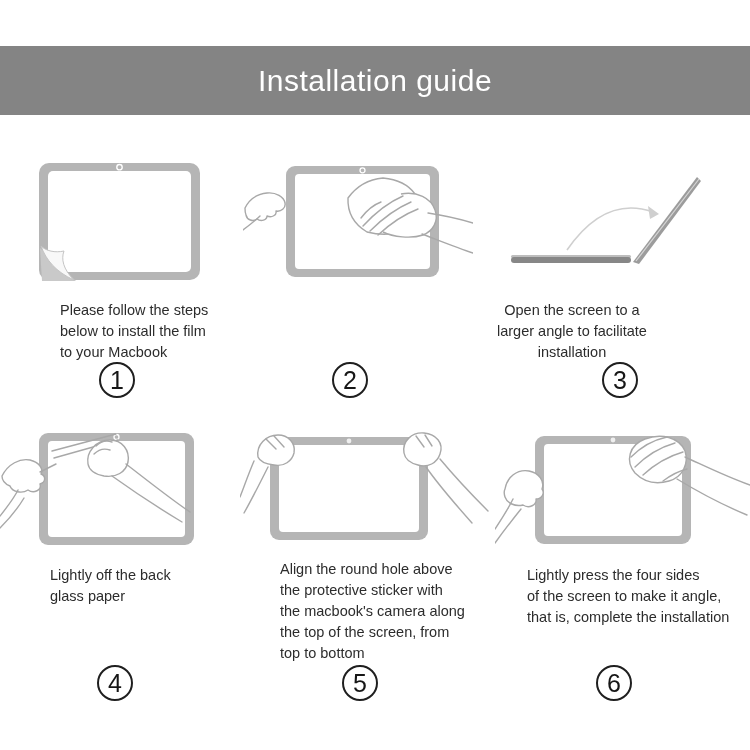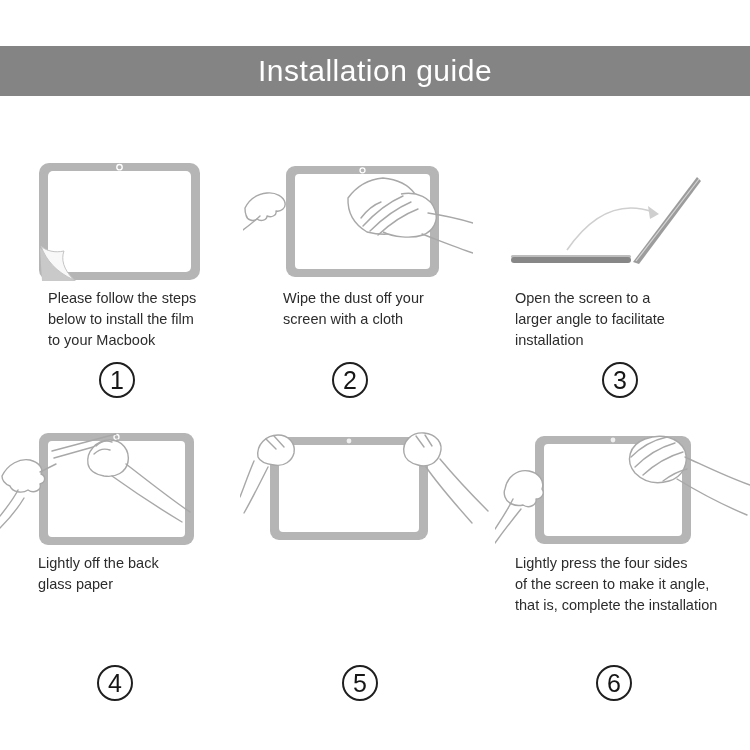--- a/index.html
+++ b/index.html
@@ -6,36 +6,36 @@
     --banner_bg:#848484;
     --banner_text:#ffffff;
     --frame_gray:#b5b5b5;
     --line_art:#a8a8a8;
     --caption_text:#2c2c2c;
     --badge_line:#1f1f1f;
   }
   html,body{margin:0;padding:0;}
   body{background:#ffffff;font-family:"Liberation Sans",sans-serif;}
   .page{position:relative;width:750px;height:750px;background:#ffffff;overflow:hidden;}
-  .banner{position:absolute;left:0;top:46px;width:750px;height:50px;background:var(--banner_bg);
+  .banner{position:absolute;left:0;top:46px;width:750px;height:69px;background:var(--banner_bg);
           display:flex;align-items:center;justify-content:center;}
   .banner-title{color:var(--banner_text);font-size:30px;letter-spacing:0.5px;}
   .illus{position:absolute;}
-  .caption{position:absolute;margin:0;font-size:14.5px;line-height:21px;color:var(--caption_text);
+  .caption{position:absolute;margin:12px;font-size:14.5px;line-height:21px;color:var(--caption_text);
            white-space:pre-line;}
   .step-number{position:absolute;width:36px;height:36px;border:2px solid var(--badge_line);
                border-radius:50%;display:flex;align-items:center;justify-content:center;
                font-size:25px;color:#161616;box-sizing:border-box;}
   
   .illus-1{left:38px;top:162px;}
   .illus-2{left:243px;top:158px;}
   .illus-3{left:505px;top:160px;}
   .cap-1{left:48px;top:288px;}
   .cap-2{left:283px;top:288px;}
-  .cap-3{left:515px;top:288px;}
+  .cap-3{left:485px;top:288px;text-align:center;}
   .num-1{left:99px;top:362px;}
   .num-2{left:332px;top:362px;}
   .num-3{left:602px;top:362px;}
   
   .illus-4{left:0px;top:424px;}
   .illus-5{left:240px;top:427px;}
   .illus-6{left:495px;top:427px;}
   .cap-4{left:38px;top:553px;}
   .cap-5{left:268px;top:547px;}
   .cap-6{left:515px;top:553px;}
@@ -78,22 +78,20 @@
       <path class="hand" d="M105,40 Q118,22 140,20 Q162,22 172,36 Q176,52 166,70 Q148,80 124,74 Q104,62 105,40 Z"></path>
       <path class="hand" d="M158,36 C174,33 188,40 192,52 C196,63 190,73 180,77 C168,81 150,79 140,74"></path>
       <path class="ln" d="M120,68 C132,55 146,44 160,38"></path>
       <path class="ln" d="M127,73 C140,60 154,50 168,44"></path>
       <path class="ln" d="M135,77 C148,65 162,56 175,51"></path>
       <path class="ln" d="M118,60 C124,52 130,47 138,44"></path>
       <path class="ln" d="M185,55 C205,58 220,62 230,65"></path>
       <path class="ln" d="M179,76 C200,84 215,90 230,95"></path>
     </g>
   </svg>
-  <p class="caption cap-2">Wipe the dust off your
-screen with a cloth</p>
   <div class="step-number num-2">2</div>
 
   <svg class="illus illus-3" width="210" height="110" viewBox="0 0 210 110">
     <rect x="6" y="95" width="120" height="3" rx="1.5" fill="#bdbdbd"></rect>
     <rect x="6" y="97" width="120" height="6" rx="3" fill="#878787"></rect>
     <polygon points="128,102 192,17 196,21 134,104" fill="#9c9c9c"></polygon>
     <line x1="131" y1="101" x2="194" y2="19" stroke="#d6d6d6" stroke-width="1.2"></line>
     <path d="M62,90 Q100,35 148,52" fill="none" stroke="#cfcfcf" stroke-width="1.6"></path>
     <polygon points="154,54 143,46 145,59" fill="#cfcfcf"></polygon>
   </svg>
@@ -140,20 +138,25 @@
       <path class="ln" d="M28,40 C20,56 12,72 4,86"></path>
     </g>
     <g>
       <path class="hand" d="M164,26 C162,14 172,5 184,6 C196,7 204,16 200,27 C197,36 188,41 178,38 C170,36 165,32 164,26 Z"></path>
       <path class="ln" d="M176,9 L184,20"></path>
       <path class="ln" d="M185,8 L192,19"></path>
       <path class="ln" d="M200,32 C215,50 232,68 248,84"></path>
       <path class="ln" d="M186,40 C200,60 216,78 232,96"></path>
     </g>
   </svg>
+  <p class="caption cap-5">Align the round hole above
+the protective sticker with
+the macbook's camera along
+the top of the screen, from
+top to bottom</p>
   <div class="step-number num-5">5</div>
 
   <svg class="illus illus-6" width="255" height="124" viewBox="0 0 255 124">
     <rect x="40" y="9" width="156" height="108" rx="9" fill="var(--frame_gray)"></rect>
     <rect x="49" y="17" width="138" height="92" rx="4" fill="#ffffff"></rect>
     <circle cx="118" cy="13" r="2.4" fill="#efefef"></circle>
     <g>
       <path class="hand" d="M10,62 C12,50 22,42 34,44 C44,46 50,54 47,62 C50,66 47,72 41,72 C42,78 34,82 28,78 C20,80 12,76 10,70 C9,67 9,64 10,62 Z"></path>
       <path class="ln" d="M0,102 C8,90 14,80 18,72"></path>
       <path class="ln" d="M0,116 C10,102 18,92 26,82"></path>

